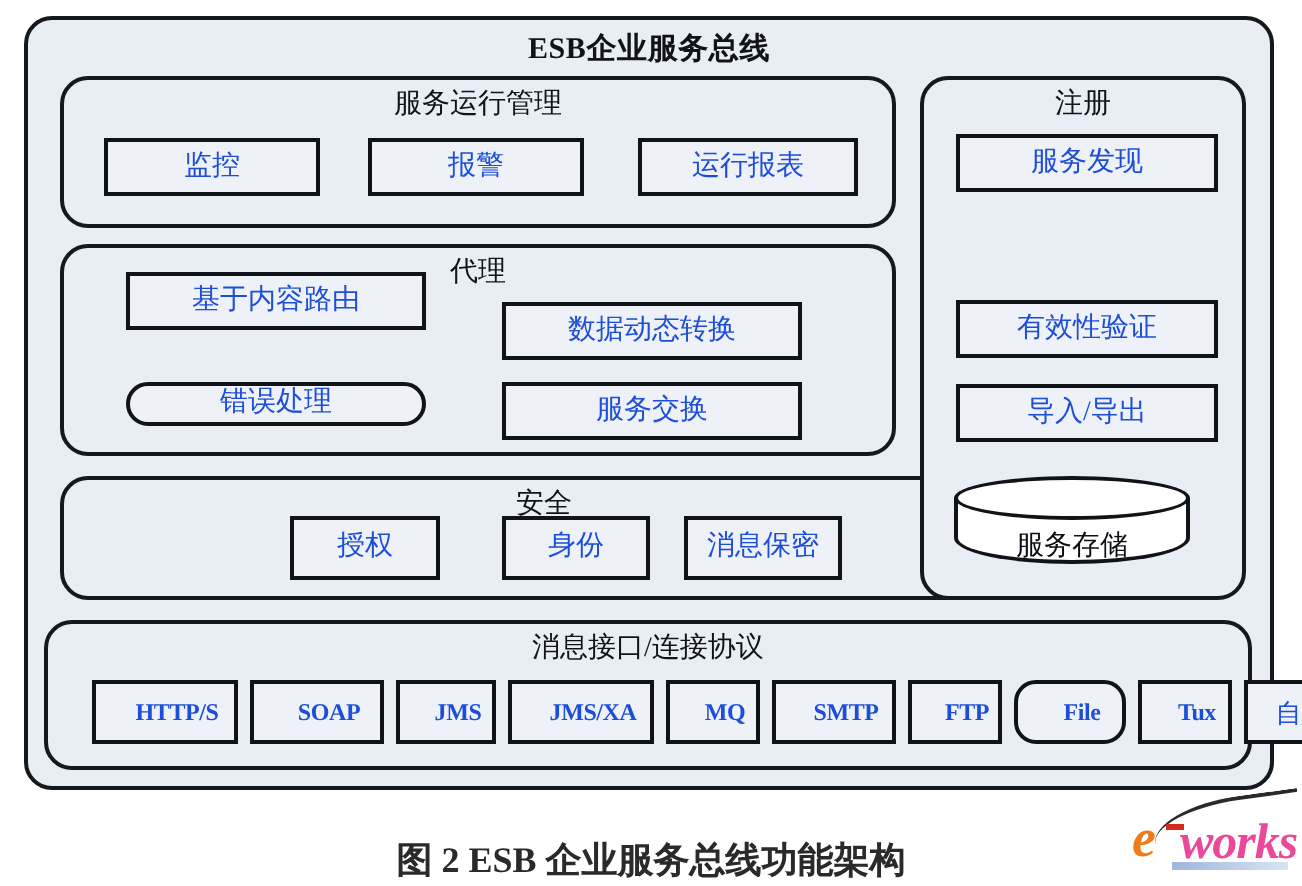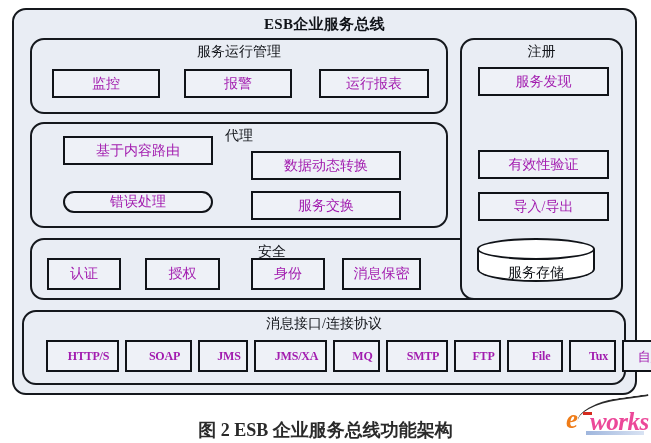--- a/index.html
+++ b/index.html
@@ -62,21 +62,21 @@
   
   .box {
     position: absolute;
     box-sizing: border-box;
     background: #eef1f7;
     border: 2px solid #101318;
     display: flex;
     align-items: center;
     justify-content: center;
     font-size: 14px;
-    color: #a21caf;
+    color: #1d4ed8;
     text-align: center;
     line-height: 1;
     white-space: nowrap;
   }
   .box.proto {
     font-family: "Liberation Serif", "DejaVu Serif", serif;
     font-weight: bold;
     font-size: 12px;
     letter-spacing: -0.2px;
     padding-left: 12px;
@@ -215,21 +215,20 @@
   <div class="group" style="left:16px; top:112px; width:418px; height:106px;">
     <div class="group-title">代理</div>
     <div class="box" style="left:31px; top:12px; width:150px; height:29px;">基于内容路由</div>
     <div class="box" style="left:219px; top:27px; width:150px; height:29px;">数据动态转换</div>
     <div class="box" style="left:31px; top:67px; width:150px; height:22px;border-radius:13px;">错误处理</div>
     <div class="box" style="left:219px; top:67px; width:150px; height:29px;">服务交换</div>
   </div>
 
   <div class="group" style="left:16px; top:228px; width:484px; height:62px;">
     <div class="group-title">安全</div>
-    <div class="box" style="left:15px; top:18px; width:74px; height:32px;">认证</div>
     <div class="box" style="left:113px; top:18px; width:75px; height:32px;">授权</div>
     <div class="box" style="left:219px; top:18px; width:74px; height:32px;">身份</div>
     <div class="box" style="left:310px; top:18px; width:79px; height:32px;">消息保密</div>
   </div>
 
   <div class="group" style="left:446px; top:28px; width:163px; height:262px;">
     <div class="group-title">注册</div>
     <div class="box" style="left:16px; top:27px; width:131px; height:29px;">服务发现</div>
     <div class="box" style="left:16px; top:110px; width:131px; height:29px;">有效性验证</div>
     <div class="box" style="left:16px; top:152px; width:131px; height:29px;">导入/导出</div>
@@ -237,21 +236,21 @@
 
   <div class="group" style="left:8px; top:300px; width:604px; height:75px;">
     <div class="group-title">消息接口/连接协议</div>
     <div class="box proto" style="left:22px; top:28px; width:73px; height:32px;">HTTP/S</div>
     <div class="box proto" style="left:101px; top:28px; width:67px; height:32px;">SOAP</div>
     <div class="box proto" style="left:174px; top:28px; width:50px; height:32px;">JMS</div>
     <div class="box proto" style="left:230px; top:28px; width:73px; height:32px;">JMS/XA</div>
     <div class="box proto" style="left:309px; top:28px; width:47px; height:32px;">MQ</div>
     <div class="box proto" style="left:362px; top:28px; width:62px; height:32px;">SMTP</div>
     <div class="box proto" style="left:430px; top:28px; width:47px; height:32px;">FTP</div>
-    <div class="box proto" style="left:483px; top:28px; width:56px; height:32px;">File</div>
+    <div class="box proto" style="left:483px; top:28px; width:56px; height:32px;border-radius:11px;">File</div>
     <div class="box proto" style="left:545px; top:28px; width:47px; height:32px;">Tux</div>
     <div class="box proto proto-cn" style="left:598px; top:28px; width:58px; height:32px;">自定义</div>
   </div>
 
 </div>
 
 <div id="repo-cylinder">
   <div class="cyl-body"></div>
   <div class="cyl-top"></div>
   <div id="repo-label">服务存储</div>

